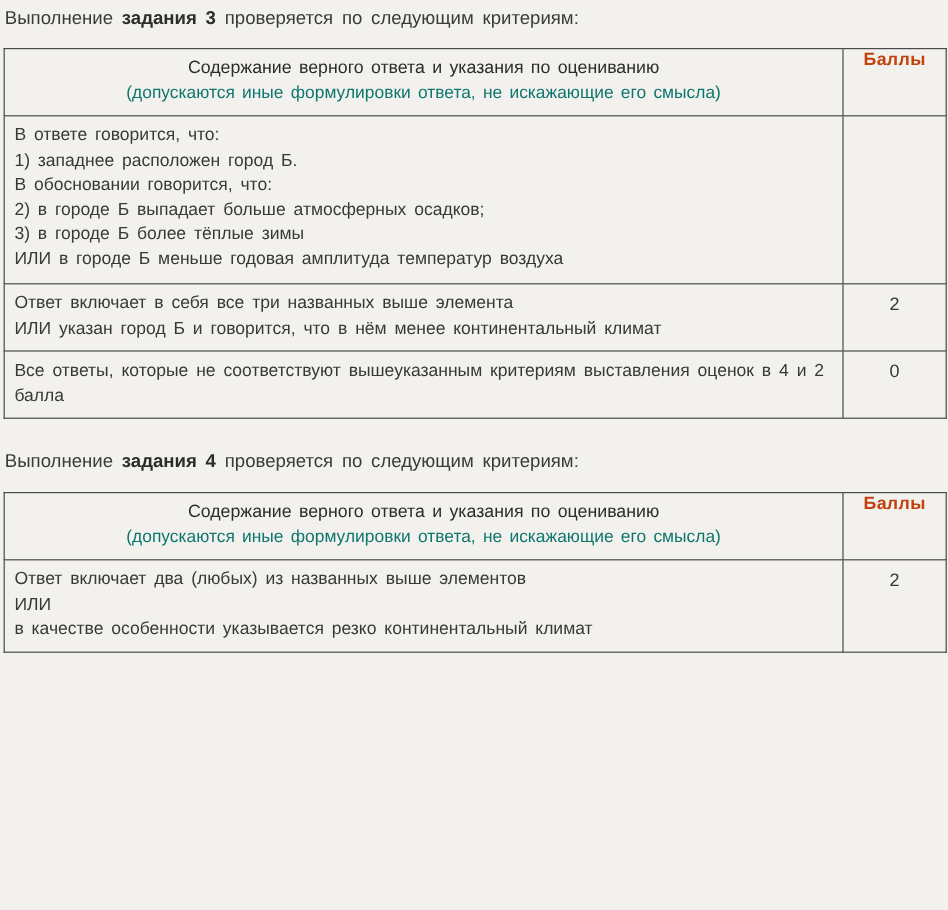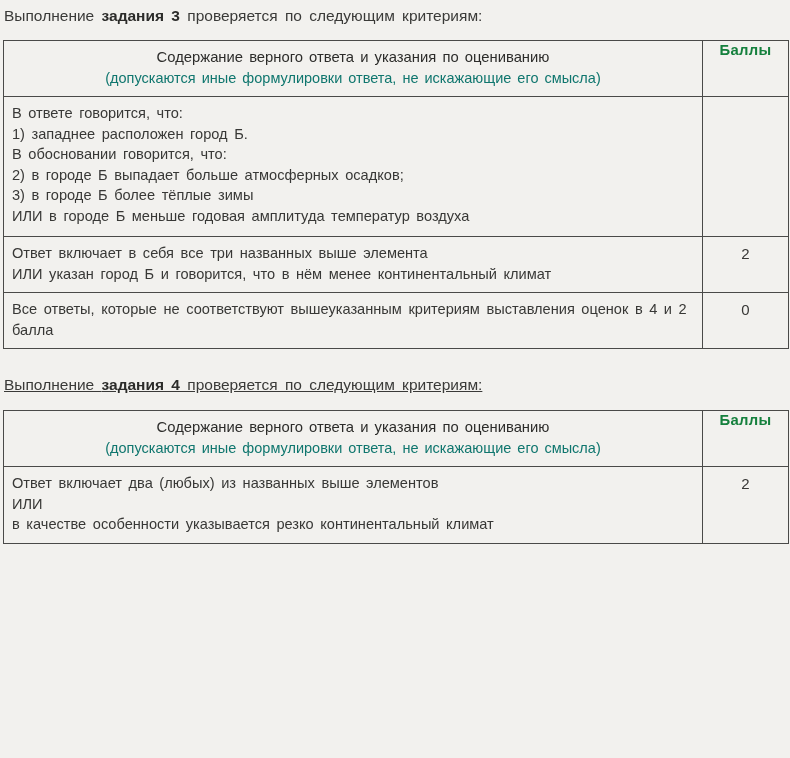--- a/index.html
+++ b/index.html
@@ -22,21 +22,21 @@
     margin: 0 0 0 4px;
     font-size: 15.5px;
     line-height: 22px;
     word-spacing: 3px;
     color: #3a3a38;
   }
   .section-heading b {
     color: #2c2c2a;
   }
   .h1 { margin-bottom: 13px; }
-  .h2 { margin-top: 25px; margin-bottom: 14px; text-decoration: underline; }
+  .h2 { margin-top: 25px; margin-bottom: 14px; }
   table.criteria-table {
     border-collapse: collapse;
     margin-left: 3px;
     width: 785px;
     table-layout: fixed;
     background: #f2f1ee;
   }
   table.criteria-table th,
   table.criteria-table td {
     border: 1.6px solid #4a4a48;
@@ -61,21 +61,21 @@
     font-size: 14.5px;
     line-height: 21px;
     word-spacing: 2px;
     color: #0f766e;
   }
   th.score-hdr {
     text-align: center;
     vertical-align: middle;
     font-size: 14.8px;
     font-weight: bold;
-    color: #15803d;
+    color: #c2410c;
     letter-spacing: 0.3px;
   }
   td.content-cell {
     padding: 6px 10px 8px 8px;
     font-size: 14.6px;
     line-height: 20.5px;
     word-spacing: 2.5px;
     white-space: pre-line;
     color: #38383 6;
     color: #383836;

